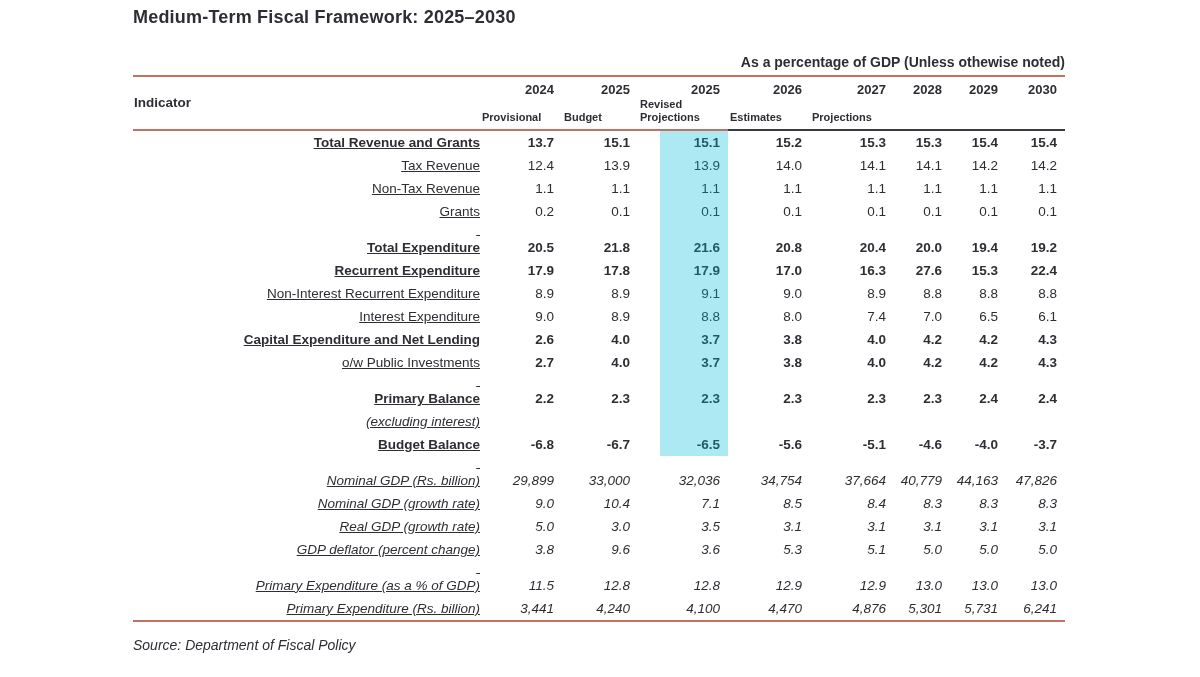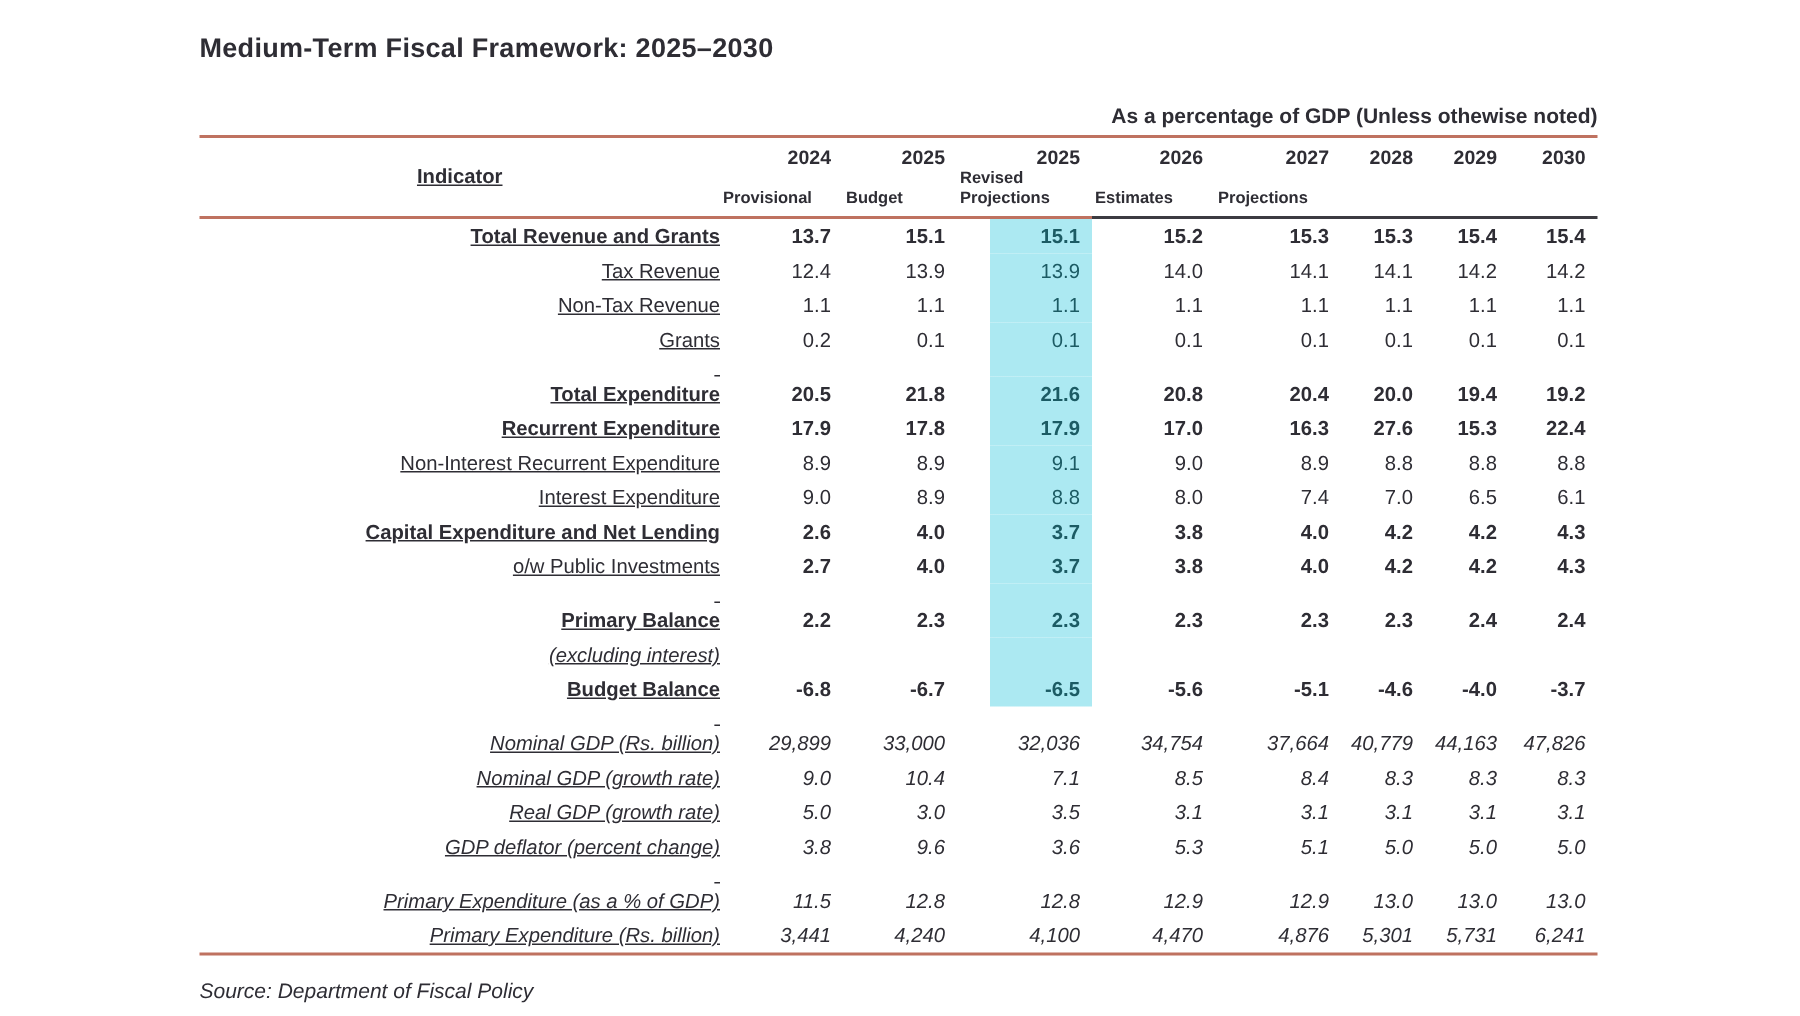--- a/index.html
+++ b/index.html
@@ -8,33 +8,33 @@
     --darkrule:#3c3b41;
     --cyan:#ace9f2;
     --teal:#1c5b64;
   }
   html,body{margin:0;padding:0;}
   body{
     width:1200px;height:677px;background:#ffffff;
     font-family:"Liberation Sans",sans-serif;color:var(--text);
     position:relative;overflow:hidden;
   }
-  .page{position:absolute;left:133px;top:22px;width:932px;}
+  .page{position:absolute;left:133px;top:7px;width:932px;}
   .title{font-size:18px;font-weight:bold;margin:0;letter-spacing:0.2px;}
   .note{margin-top:26px;margin-bottom:5px;text-align:right;font-weight:bold;font-size:14px;}
   table.fiscal{
     border-collapse:collapse;table-layout:fixed;width:932px;
     border-top:2px solid var(--salmon);
     border-bottom:2px solid var(--salmon);
     font-size:13.5px;
   }
   table.fiscal th,table.fiscal td{margin:0;border:none;}
   thead th{font-weight:bold;vertical-align:bottom;}
   thead th.yr{font-size:13px;text-align:right;padding:5px 8px 0 0;}
-  thead th.ind{font-size:13.5px;text-align:center;vertical-align:middle;border-bottom:2px solid var(--salmon);text-decoration:underline;}
+  thead th.ind{font-size:13.5px;text-align:left;vertical-align:middle;border-bottom:2px solid var(--salmon);}
   thead tr.sub th{font-size:11px;line-height:1.18;text-align:left;padding:1px 2px 5px 2px;border-bottom:2px solid var(--salmon);}
   thead tr.sub th.dark{border-bottom:2px solid var(--darkrule);}
   tbody td{height:23px;line-height:23px;padding:0;white-space:nowrap;overflow:visible;}
   tbody tr.sp td{height:13px;line-height:13px;}
   td.lbl{text-align:right;text-decoration:underline;}
   td.num{text-align:right;padding-right:8px;}
   .i0{padding-left:0;}
   .i1{padding-left:30px;}
   .i2{padding-left:63px;}
   .i3{padding-left:72px;}

